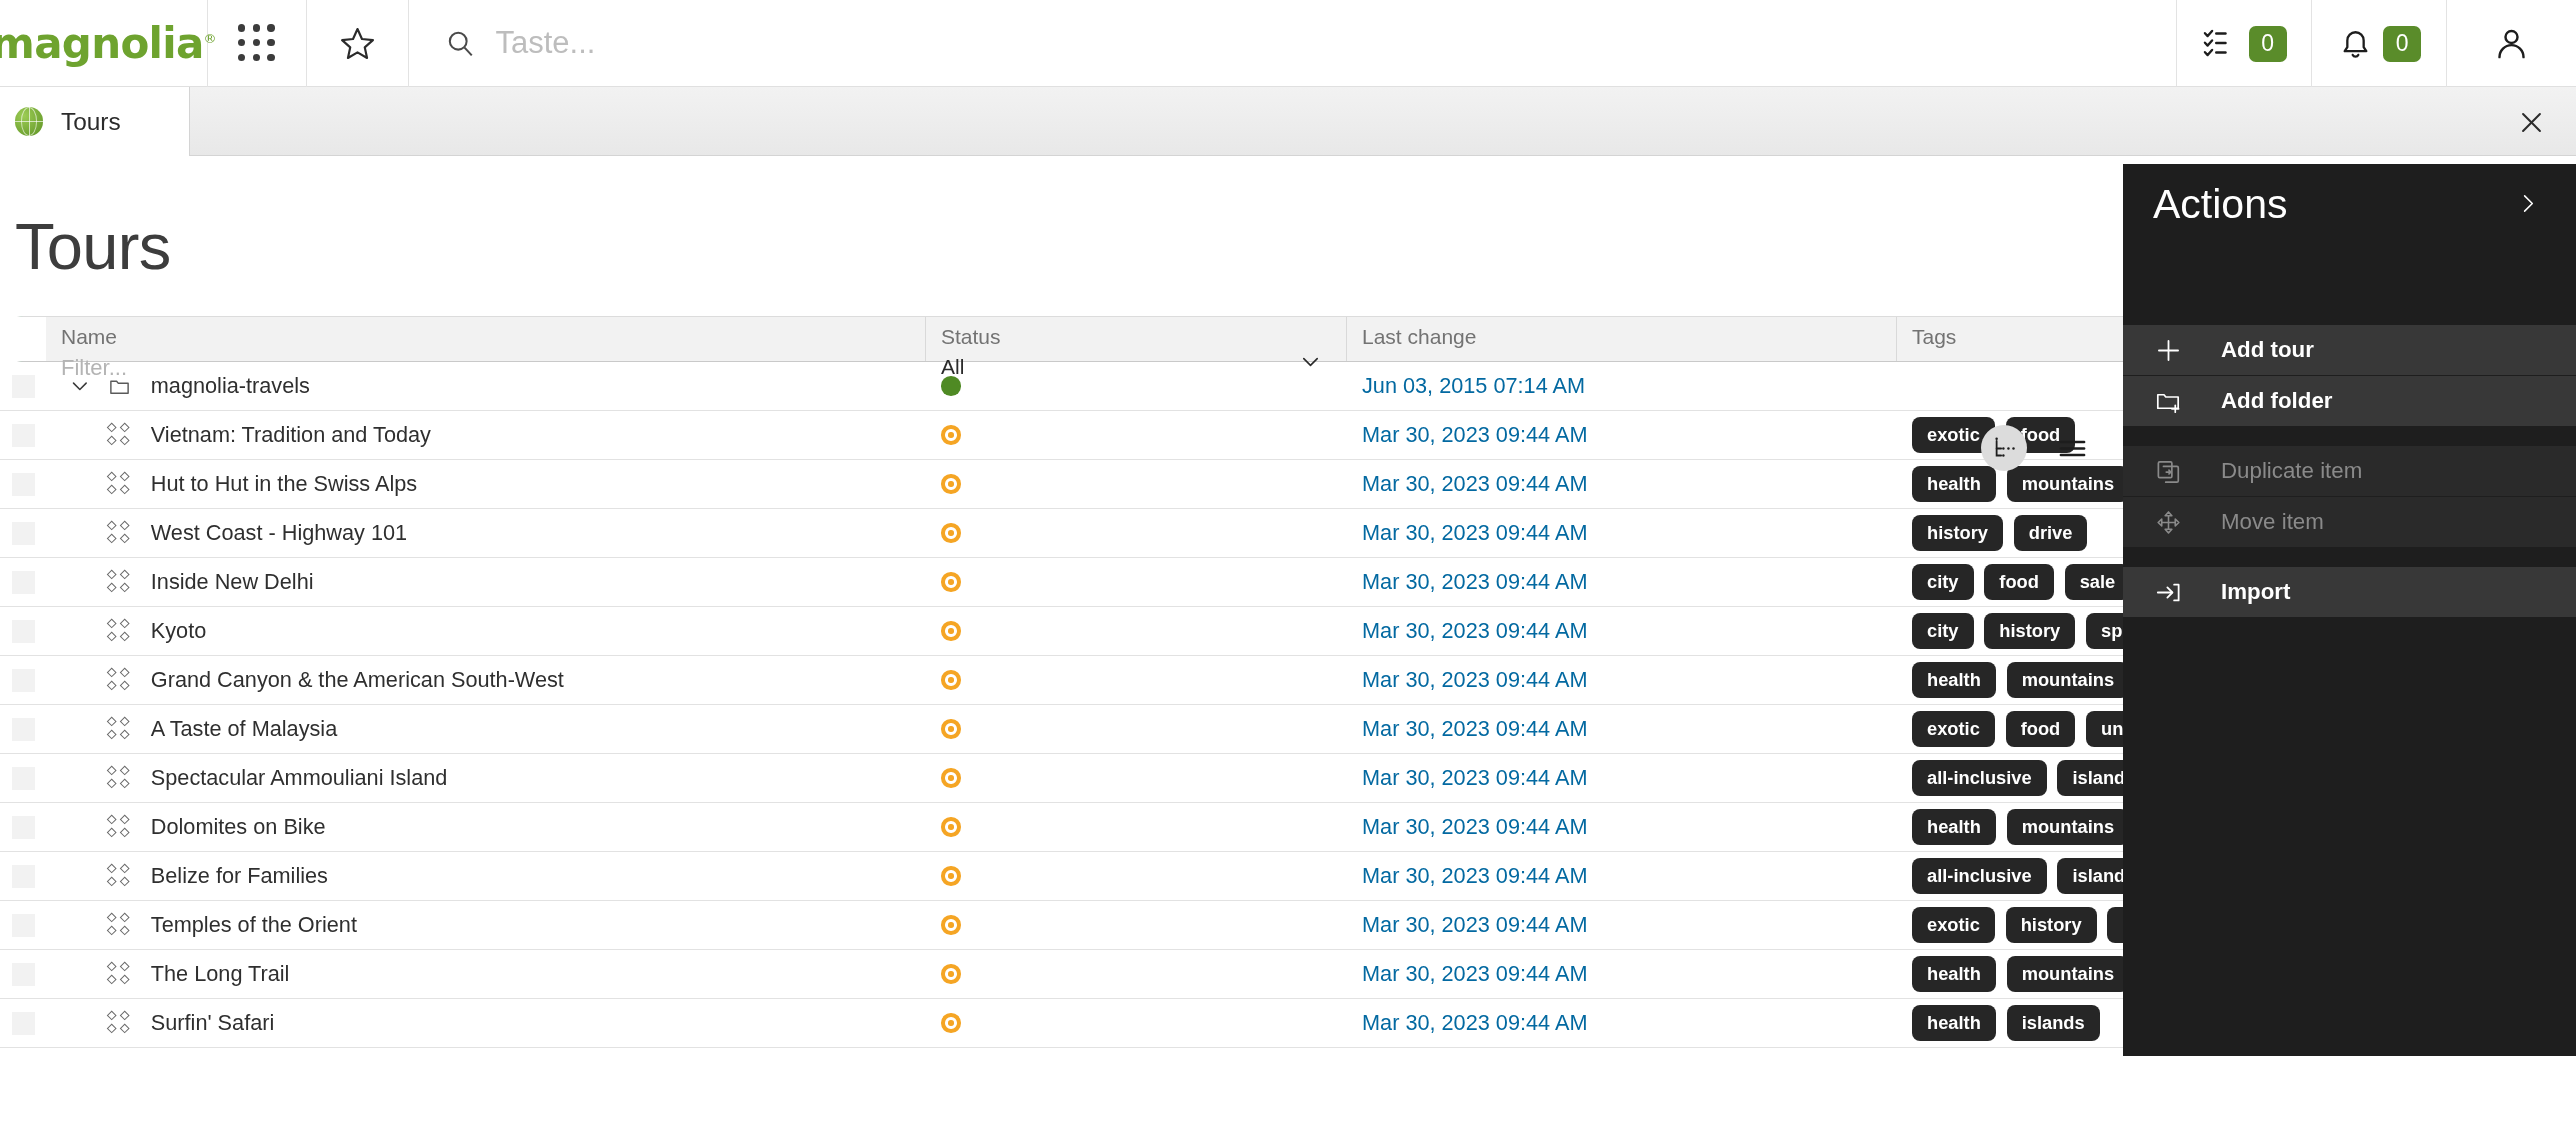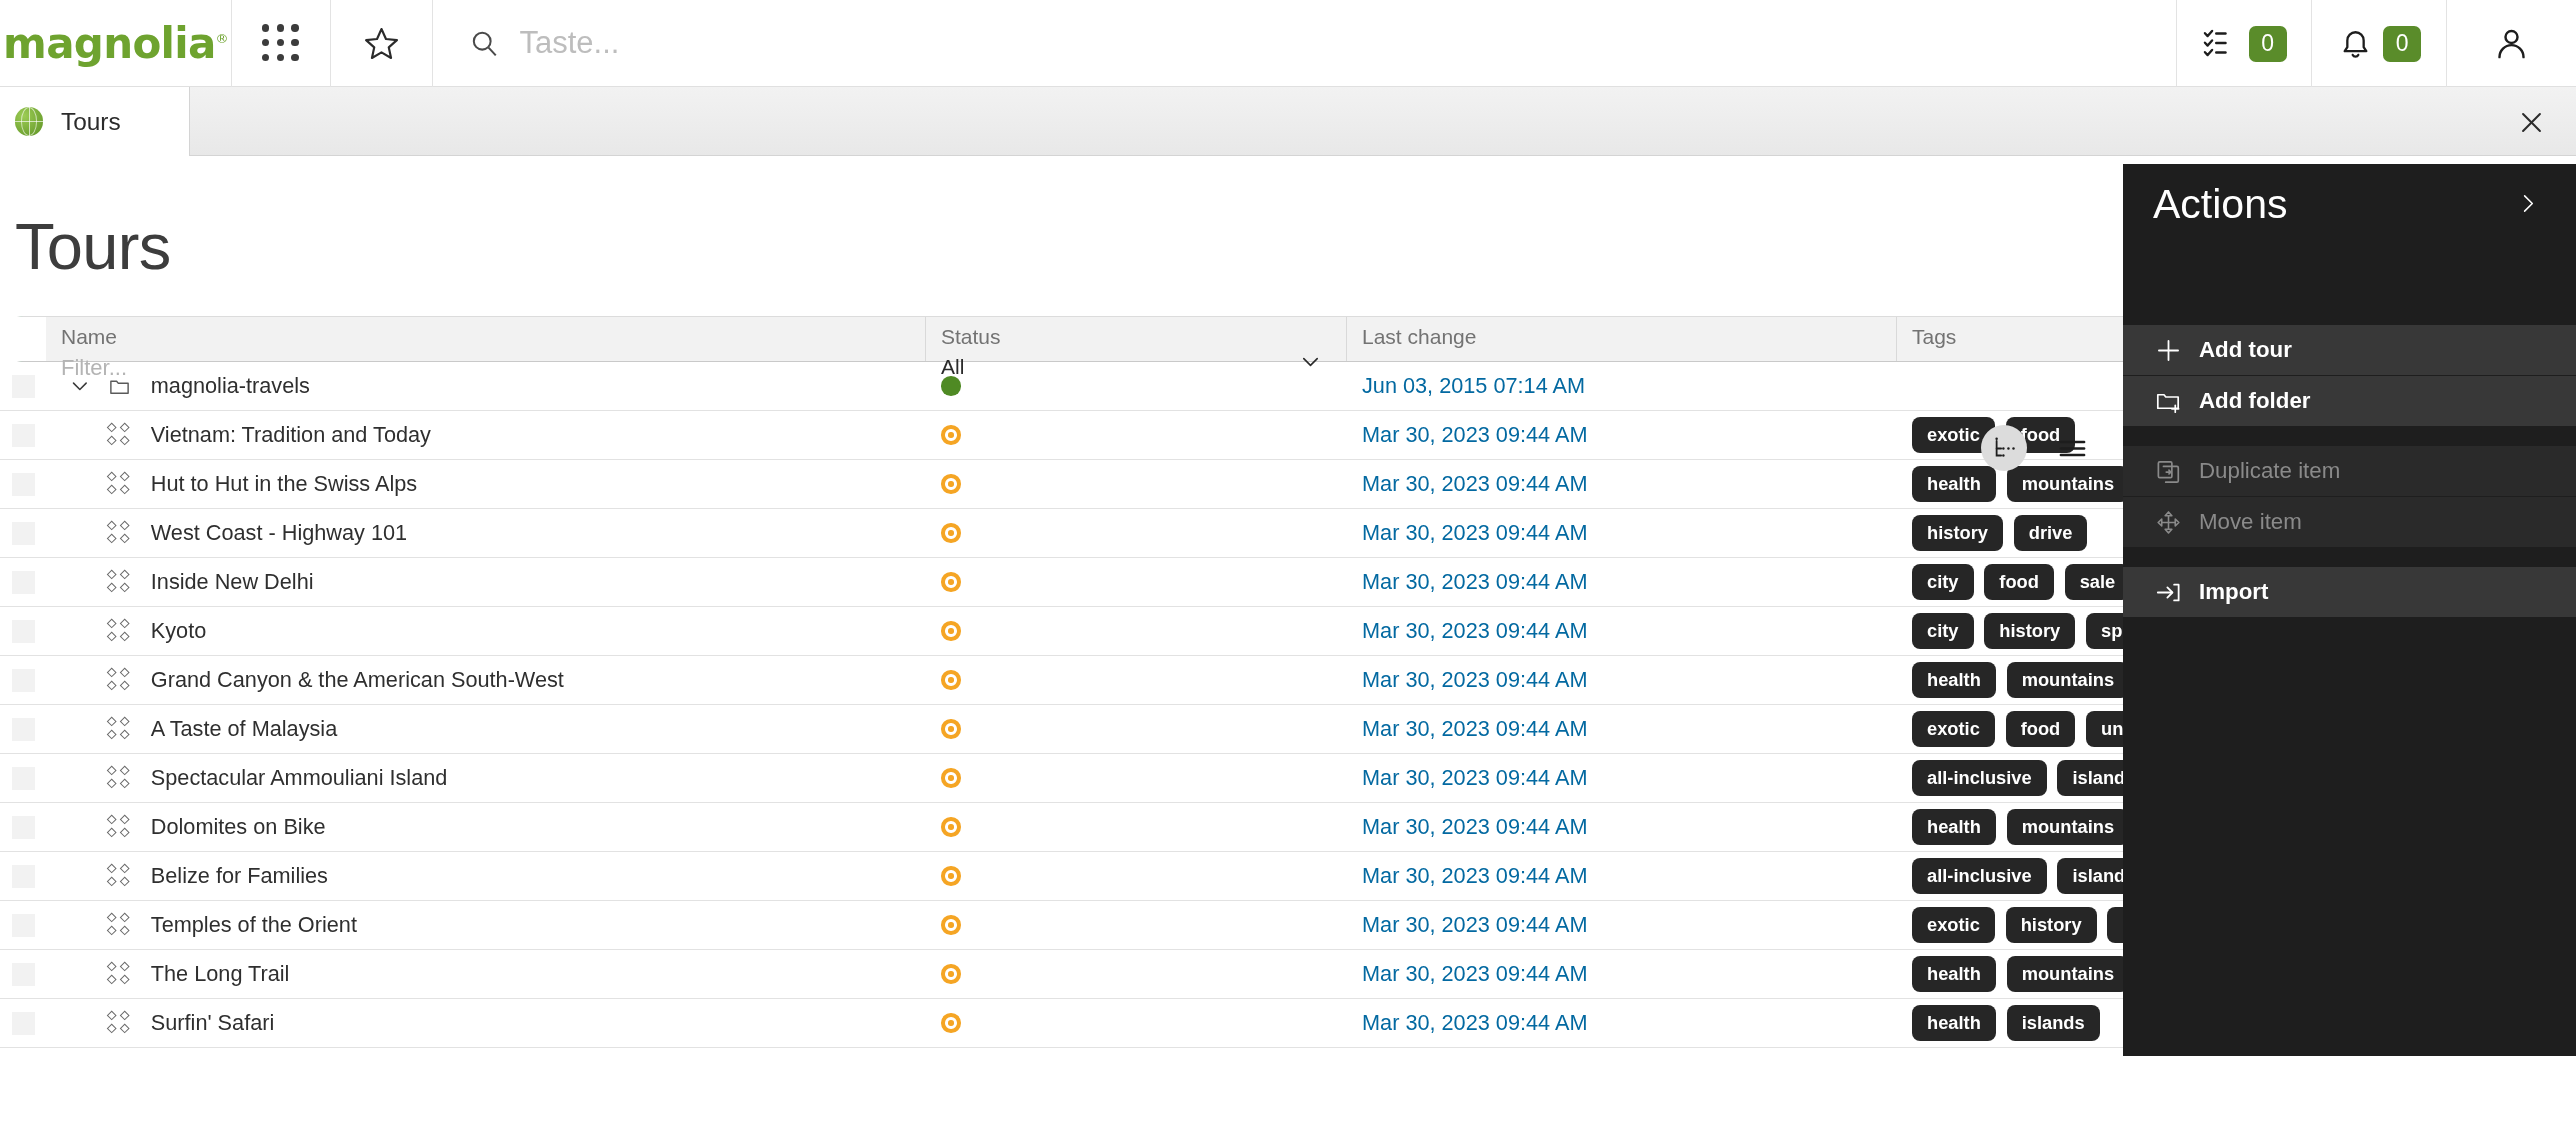--- a/index.html
+++ b/index.html
@@ -22,21 +22,21 @@
     display: flex;
     align-items: stretch;
   }
   .tb-cell {
     display: flex;
     align-items: center;
     justify-content: center;
     border-right: 0.7px solid #e3e3e3;
     height: 87px;
   }
-  .tb-logo { width: 232px; }
+  .tb-logo { width: 208px; }
   .logo-text {
     font-family: "DejaVu Sans", sans-serif;
     font-size: 42px;
     font-weight: 700;
     color: #6ea32f;
     letter-spacing: -0.7px;
     position: relative;
   }
   .logo-text sup {
     font-size: 13px;
@@ -341,21 +341,21 @@
   .actions-collapse { cursor: pointer; padding: 6.8px; }
 
   .actions-list { margin-top: 80px; }
   .action-group { margin-bottom: 19px; }
   .action-item {
     height: 51px;
     background: #383838;
     display: flex;
     align-items: center;
     padding-left: 30px;
-    gap: 16px;
+    gap: 38px;
     border-bottom: 0.7px solid #1e1e1e;
     cursor: pointer;
   }
   .action-item.disabled {
     background: #2a2a2a;
     cursor: default;
   }
   .action-label {
     font-size: 22.3px;
     color: #ffffff;

